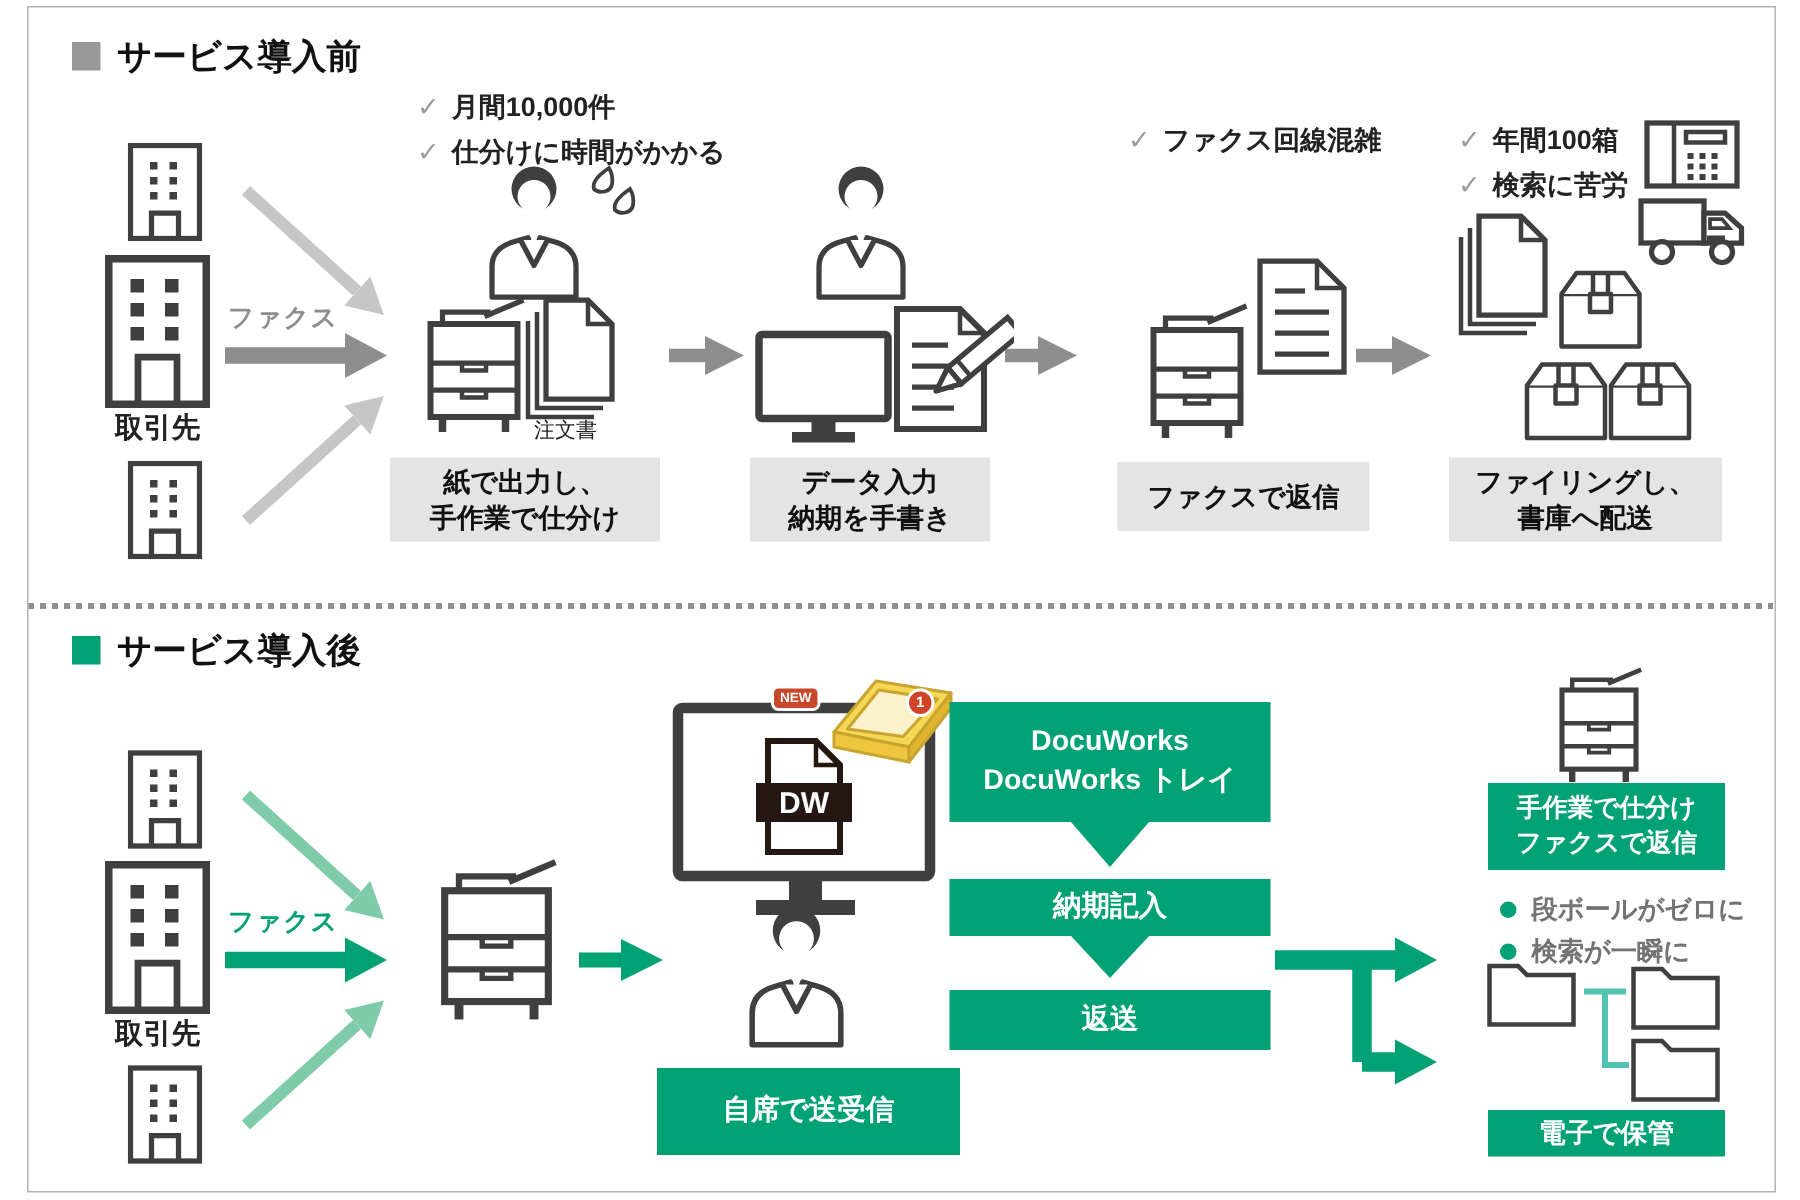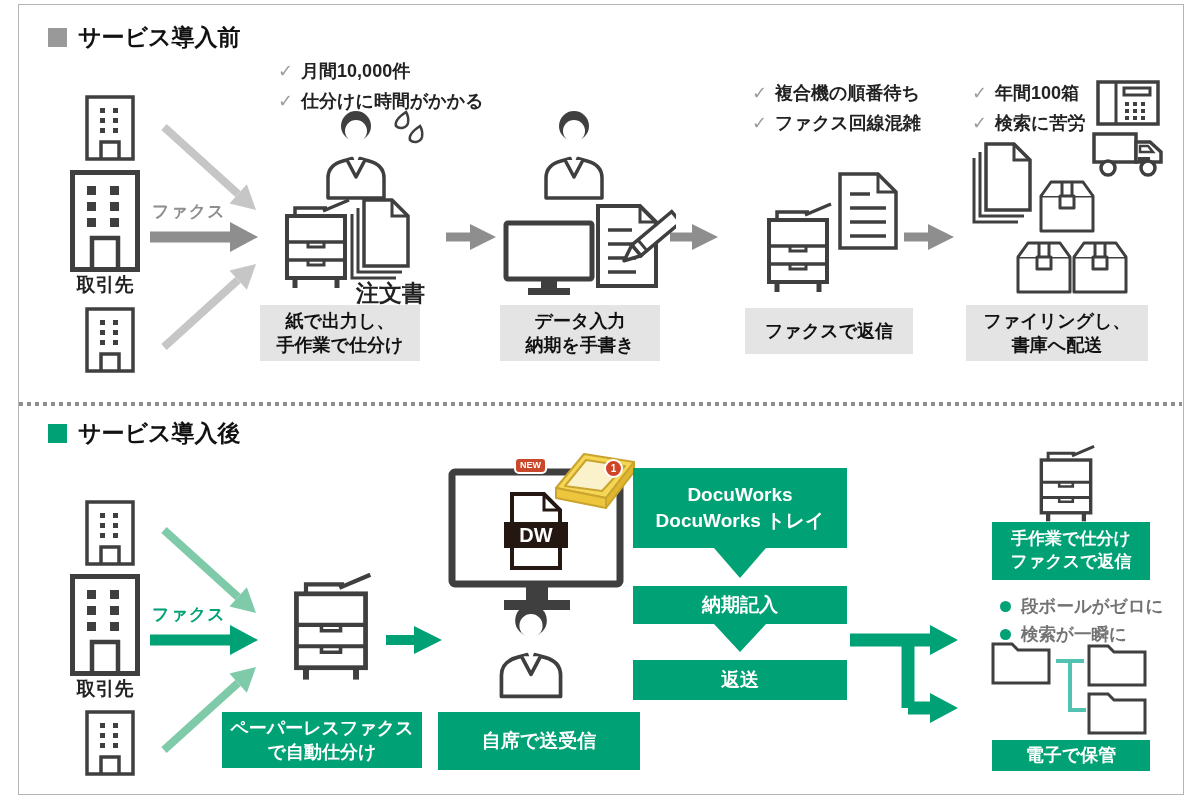--- a/index.html
+++ b/index.html
@@ -11,21 +11,21 @@
   .overlay{position:absolute;left:0;top:0;pointer-events:none;}
   .icon{position:absolute;}
   .sec-title{position:absolute;display:flex;align-items:center;gap:11px;font-size:23px;font-weight:800;color:#111;white-space:nowrap;}
   .sq{width:19px;height:19px;display:inline-block;}
   .sq.gray{background:#999999;}
   .sq.green{background:#00a175;}
   .plabel{position:absolute;font-size:19px;font-weight:600;color:#222;text-align:center;}
   .faxlabel{position:absolute;font-size:17px;font-weight:700;letter-spacing:1px;}
   .faxlabel.gray{color:#8e8e8e;}
   .faxlabel.green{color:#00a175;}
-  .doclabel{position:absolute;font-size:23px;font-weight:700;color:#222;}
+  .doclabel{position:absolute;font-size:14px;font-weight:400;color:#222;}
   .notes{position:absolute;font-size:18px;font-weight:600;color:#222;line-height:30px;white-space:nowrap;}
   .chk{color:#9b9b9b;margin-right:8px;font-weight:700;}
   .cap{position:absolute;display:flex;flex-direction:column;align-items:center;justify-content:center;
        text-align:center;font-weight:700;line-height:1.35;white-space:nowrap;}
   .cap.graycap{background:#e4e4e4;color:#111;font-size:18px;}
   .cap.greencap{background:#00a175;color:#fff;font-size:18px;}
   .cap.flowbox{background:#00a175;color:#fff;font-size:19px;}
   .chev{position:absolute;width:0;height:0;border-left:26px solid transparent;border-right:26px solid transparent;border-top:30px solid #00a175;}
   .benefits{position:absolute;font-size:17.5px;font-weight:600;color:#737373;line-height:28px;white-space:nowrap;}
   .benefits .dot{display:inline-block;width:11px;height:11px;border-radius:50%;background:#00a175;margin-right:10px;}
@@ -189,21 +189,21 @@
   <div class="icon" style="left:348px;top:196px;">
     <svg width="66" height="84" viewBox="0 0 66 84" fill="none" stroke="#3f3f3f">
       <path d="M4,18 V82 H48" stroke-width="3"></path>
       <path d="M10,12 V76 H54" stroke-width="3"></path>
       <path d="M16,4 H44 L60,20 V70 H16 z" fill="#fff" stroke-width="3.5"></path>
       <path d="M44,4 V20 H60" stroke-width="3"></path>
     </svg>
   </div>
   <div class="doclabel" style="left:356px;top:278px;">注文書</div>
 
-  <div class="cap graycap" style="left:260px;top:305px;width:160px;height:56px;">
+  <div class="cap graycap" style="left:260px;top:305px;width:180px;height:56px;">
     <div>紙で出力し、</div>
       <div>手作業で仕分け</div>
   </div>
 
   <div class="icon" style="left:538px;top:108px;">
     <svg width="72" height="92" viewBox="0 0 72 92" fill="none" stroke="#3f3f3f">
       <circle cx="36" cy="18" r="15" fill="#3f3f3f" stroke="none"></circle>
       <circle cx="36" cy="23" r="11" fill="#fff" stroke="none"></circle>
       <path d="M8,90 V70 q0,-13 15,-17 l9,-2.5 q4,14 8,0 l9,2.5 q15,4 15,17 v20 z" fill="#fff" stroke-width="3.5" stroke-linejoin="round"></path>
       <path d="M27,52 l9,17 9,-17" fill="#fff" stroke-width="3.5" stroke-linejoin="round"></path>
@@ -230,21 +230,20 @@
         <line x1="-7" y1="2" x2="7" y2="2" stroke-width="3"></line>
       </g>
     </svg>
   </div>
   <div class="cap graycap" style="left:500px;top:305px;width:160px;height:56px;">
     <div>データ入力</div>
       <div>納期を手書き</div>
   </div>
 
   <div class="notes" style="left:752px;top:78px;">
-    <div><span class="chk">✓</span><span>複合機の順番待ち</span></div>
     <div><span class="chk">✓</span><span>ファクス回線混雑</span></div>
   </div>
   <div class="icon" style="left:763px;top:200px;">
     <svg width="70" height="94" viewBox="0 0 70 94" fill="none" stroke="#3f3f3f">
       <path d="M14,20 V12 H46" stroke-width="3.5"></path>
       <line x1="42" y1="15" x2="68" y2="4" stroke-width="3.5"></line>
       <rect x="6" y="20" width="58" height="62" fill="#fff" stroke-width="4"></rect>
       <line x1="6" y1="46" x2="64" y2="46" stroke-width="3.5"></line>
       <line x1="6" y1="64" x2="64" y2="64" stroke-width="3.5"></line>
       <path d="M27,46 v5 h16 v-5" stroke-width="3"></path>
@@ -395,24 +394,20 @@
       <line x1="42" y1="15" x2="68" y2="4" stroke-width="3.5"></line>
       <rect x="6" y="20" width="58" height="62" fill="#fff" stroke-width="4"></rect>
       <line x1="6" y1="46" x2="64" y2="46" stroke-width="3.5"></line>
       <line x1="6" y1="64" x2="64" y2="64" stroke-width="3.5"></line>
       <path d="M27,46 v5 h16 v-5" stroke-width="3"></path>
       <path d="M27,64 v5 h16 v-5" stroke-width="3"></path>
       <line x1="14" y1="82" x2="14" y2="92" stroke-width="5"></line>
       <line x1="56" y1="82" x2="56" y2="92" stroke-width="5"></line>
     </svg>
   </div>
-  <div class="cap greencap" style="left:222px;top:712px;width:200px;height:56px;">
-    <div>ペーパーレスファクス</div>
-      <div>で自動仕分け</div>
-  </div>
 
   <div class="icon" style="left:448px;top:468px;">
     <svg width="176" height="152" viewBox="0 0 176 152">
       <rect x="4" y="4" width="168" height="112" rx="3" fill="#fff" stroke="#3f3f3f" stroke-width="7"></rect>
       <rect x="78" y="116" width="22" height="16" fill="#3f3f3f"></rect>
       <rect x="56" y="132" width="66" height="10" fill="#3f3f3f"></rect>
     </svg>
   </div>
   <div class="icon" style="left:502px;top:490px;">
     <svg width="68" height="82" viewBox="0 0 68 82">

